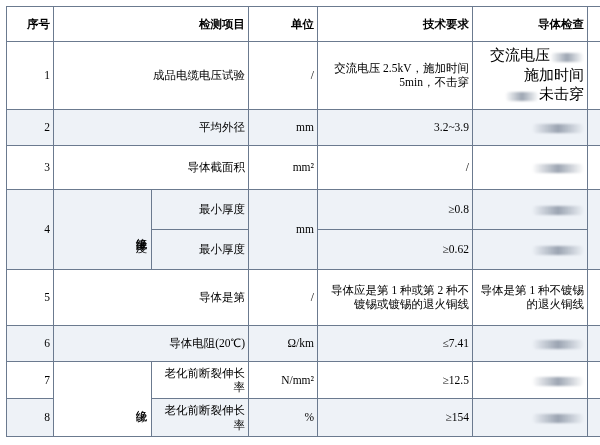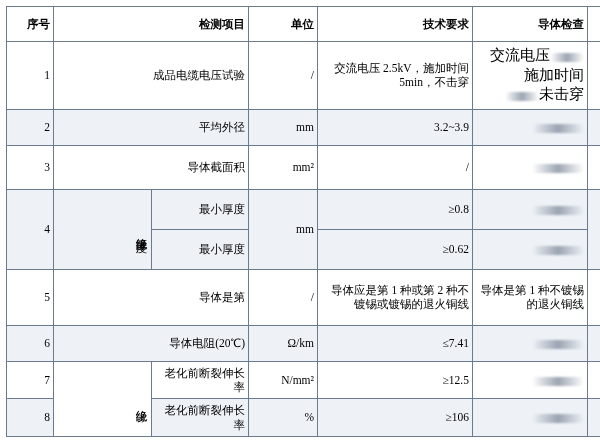--- a/index.html
+++ b/index.html
@@ -237,20 +237,20 @@
         <td class="col-unit">N/mm²</td>
         <td class="col-req">≥12.5</td>
         <td class="col-res res-cell"><span class="smudge"></span></td>
         <td class="col-judge">合格</td>
       </tr>
 
       <tr class="shade" style="height:36px">
         <td class="col-no">8</td>
         <td>老化前断裂伸长率</td>
         <td class="col-unit">%</td>
-        <td class="col-req">≥106</td>
+        <td class="col-req">≥154</td>
         <td class="col-res res-cell"><span class="smudge"></span></td>
         <td class="col-judge">合格</td>
       </tr>
 
     </tbody>
   </table>
 </div>
 
 </body></html>

